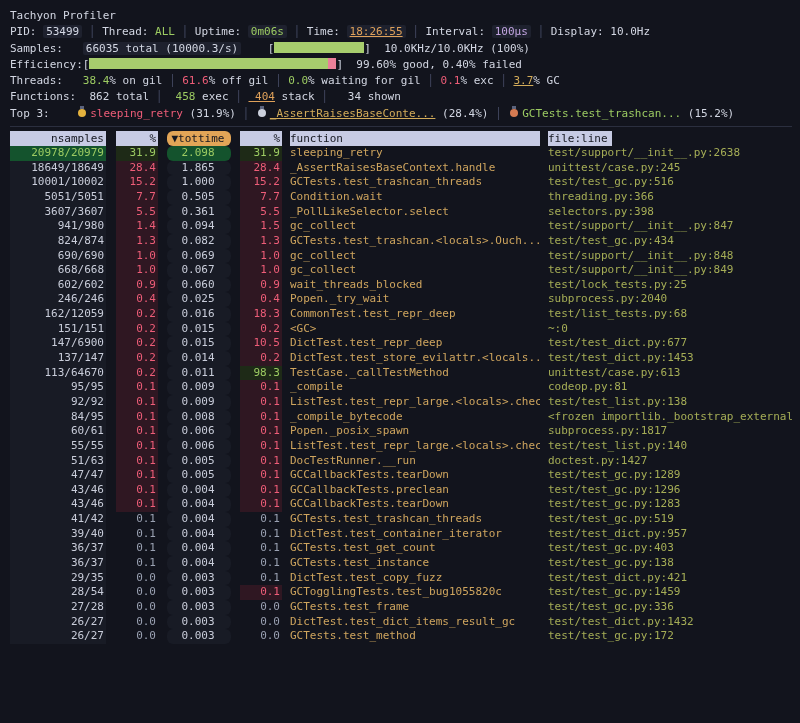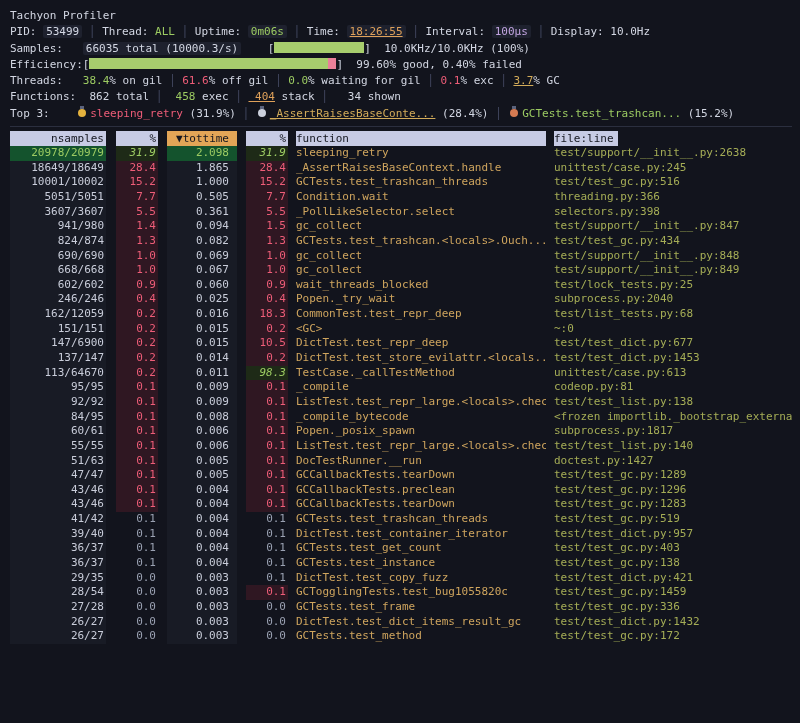--- a/index.html
+++ b/index.html
@@ -21,32 +21,32 @@
   .fill-green{background:#a7cd6d;}
   .fill-pink{background:#ea8099;}
   .sep{border:0;border-top:1px solid #2b2f3f;margin:4px 0 0 0;}
   
   .thead{display:flex;height:15px;line-height:15px;margin-top:4px;}
   .trow{display:flex;height:14.65px;line-height:14.65px;white-space:pre;}
   .c-ns{width:94px;text-align:right;padding-right:2px;flex:none;overflow:hidden;}
   .g1{width:10px;flex:none;} .g2{width:9px;flex:none;} .g3{width:9px;flex:none;}
   .g4{width:8px;flex:none;} .g5{width:8px;flex:none;}
   .c-p1,.c-p2{width:40px;text-align:right;padding-right:2px;flex:none;overflow:hidden;}
-  .c-tot{width:62px;text-align:right;padding-right:8px;flex:none;overflow:hidden;}
+  .c-tot{width:62px;text-align:center;padding-right:2px;flex:none;overflow:hidden;border-radius:6px;}
   .c-fn{width:250px;flex:none;overflow:hidden;color:#cfa55e;}
   .c-file{flex:1;overflow:hidden;color:#a5ad56;}
   .thead .hcell{background:#c7cbe4;color:#14161f;}
   .thead .sorted{background:#e2a557;color:#14161f;}
   .thead .c-fn,.thead .c-file{color:#14161f;}
   .thead .c-file{background:transparent;}
   .thead .c-file .hdr-chip{background:#c7cbe4;display:inline-block;padding-right:4px;height:15px;}
   .trow .c-ns,.trow .c-tot{background:#181b25;color:#c9cdda;}
   .trow.top .c-ns,.trow.top .c-tot{color:#9ccb62;background:#14532d;}
   .tint-red{background:#2f1722;}
-  .tint-green{background:#1e2a17;font-style:italic;}
+  .tint-green{background:#1e2a17;}
   
   .medal{display:inline-block;width:8px;height:8px;border-radius:50%;margin:0 4px 1px 2px;position:relative;vertical-align:-1px;}
   .medal::before{content:"";position:absolute;top:-3px;left:2px;width:4px;height:3px;background:#5b637d;}
   .medal-gold{background:#e4b23e;} .medal-silver{background:#ccd1dd;} .medal-bronze{background:#d57b52;}
   .footer{margin-top:17px;color:#ccd0dc;}
   .footer .line{height:16px;line-height:16px;}
 </style>
 </head>
 <body>
 

